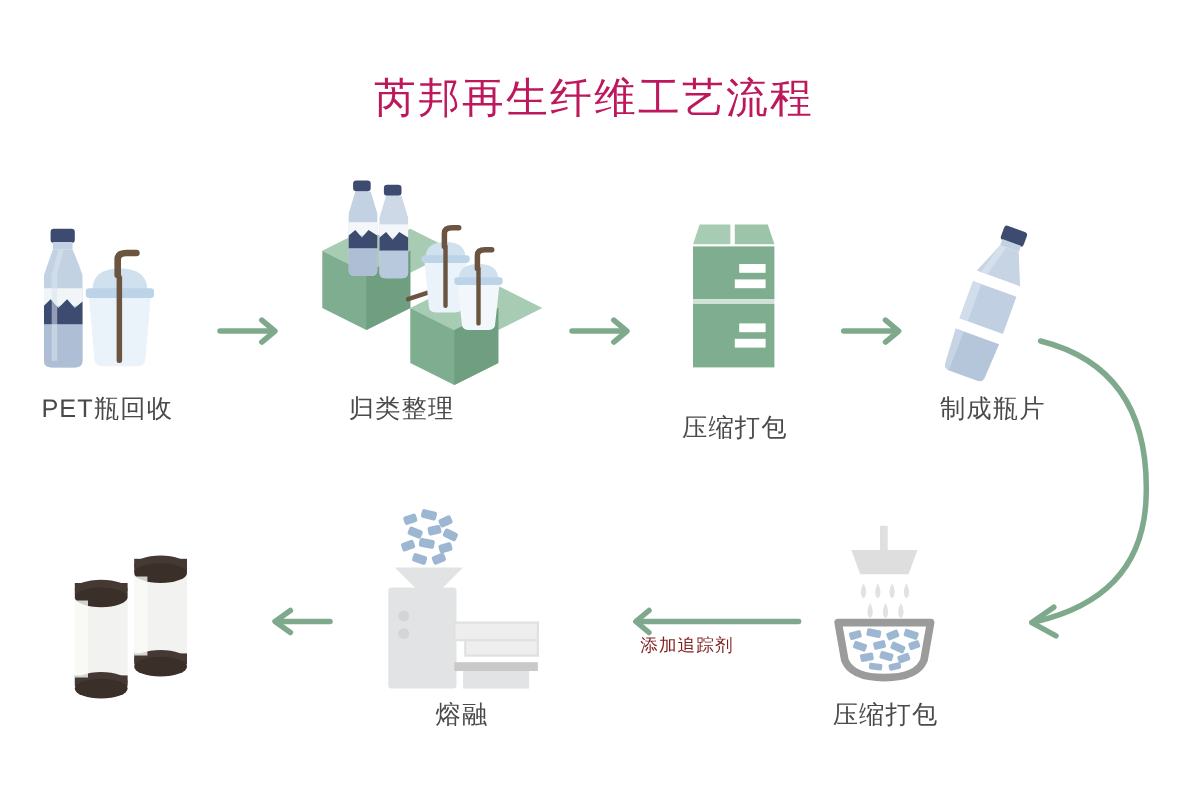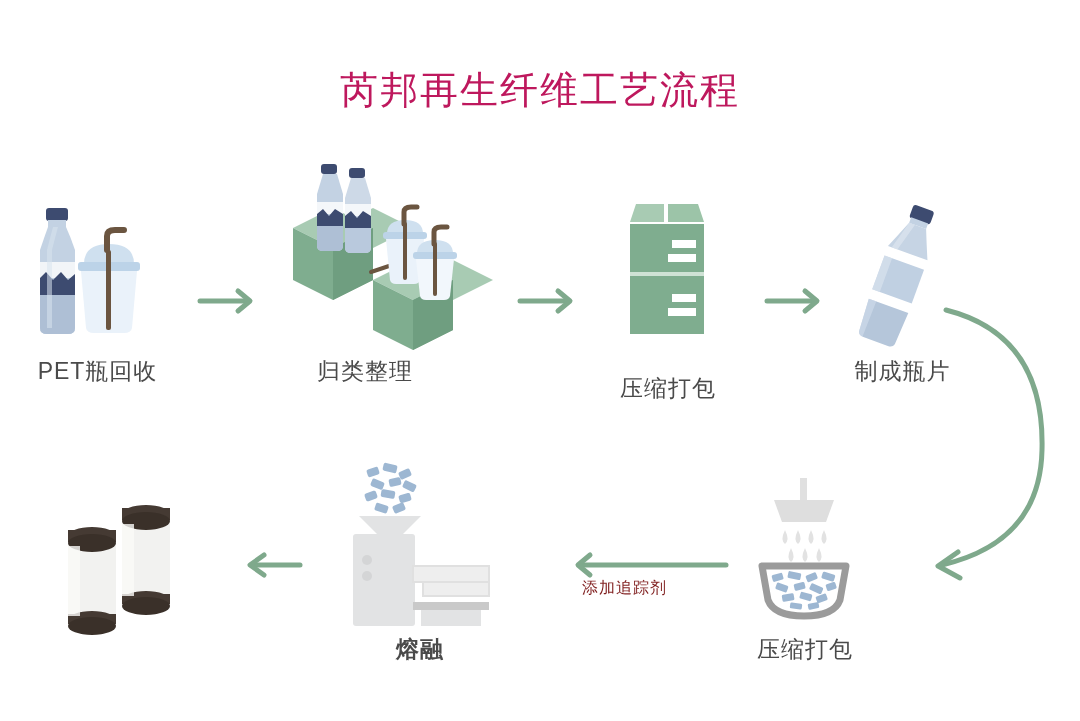--- a/index.html
+++ b/index.html
@@ -265,21 +265,21 @@
   </div>
 
   <div class="arrow" style="left:566px; top:552px;">
     <svg width="162" height="26" viewBox="0 0 162 26">
       <line x1="14" y1="13" x2="160" y2="13" stroke="#7fa98c" stroke-width="5" stroke-linecap="round"></line>
       <polyline points="24,3 12,13 24,23" fill="none" stroke="#7fa98c" stroke-width="5" stroke-linecap="round" stroke-linejoin="round"></polyline>
     </svg>
   </div>
   <div class="arrow-note" style="left:582px; top:578px;">添加追踪剂</div>
 
-  <div class="step" style="left:325px; top:462px; width:190px; height:210px;font-weight:bold;">
+  <div class="step" style="left:325px; top:462px; width:190px; height:210px;">
     <div class="step-icon">
       <svg width="190" height="165" viewBox="0 0 190 165">
 
         <g fill="#9db7d2">
           <rect x="42" y="6" width="12" height="8" rx="2" transform="rotate(-18 48 10)"></rect>
           <rect x="58" y="2" width="14" height="8" rx="2" transform="rotate(14 65 6)"></rect>
           <rect x="74" y="8" width="12" height="8" rx="2" transform="rotate(-24 80 12)"></rect>
           <rect x="46" y="18" width="13" height="8" rx="2" transform="rotate(22 52 22)"></rect>
           <rect x="64" y="16" width="12" height="8" rx="2" transform="rotate(-12 70 20)"></rect>
           <rect x="78" y="20" width="13" height="8" rx="2" transform="rotate(26 84 24)"></rect>

